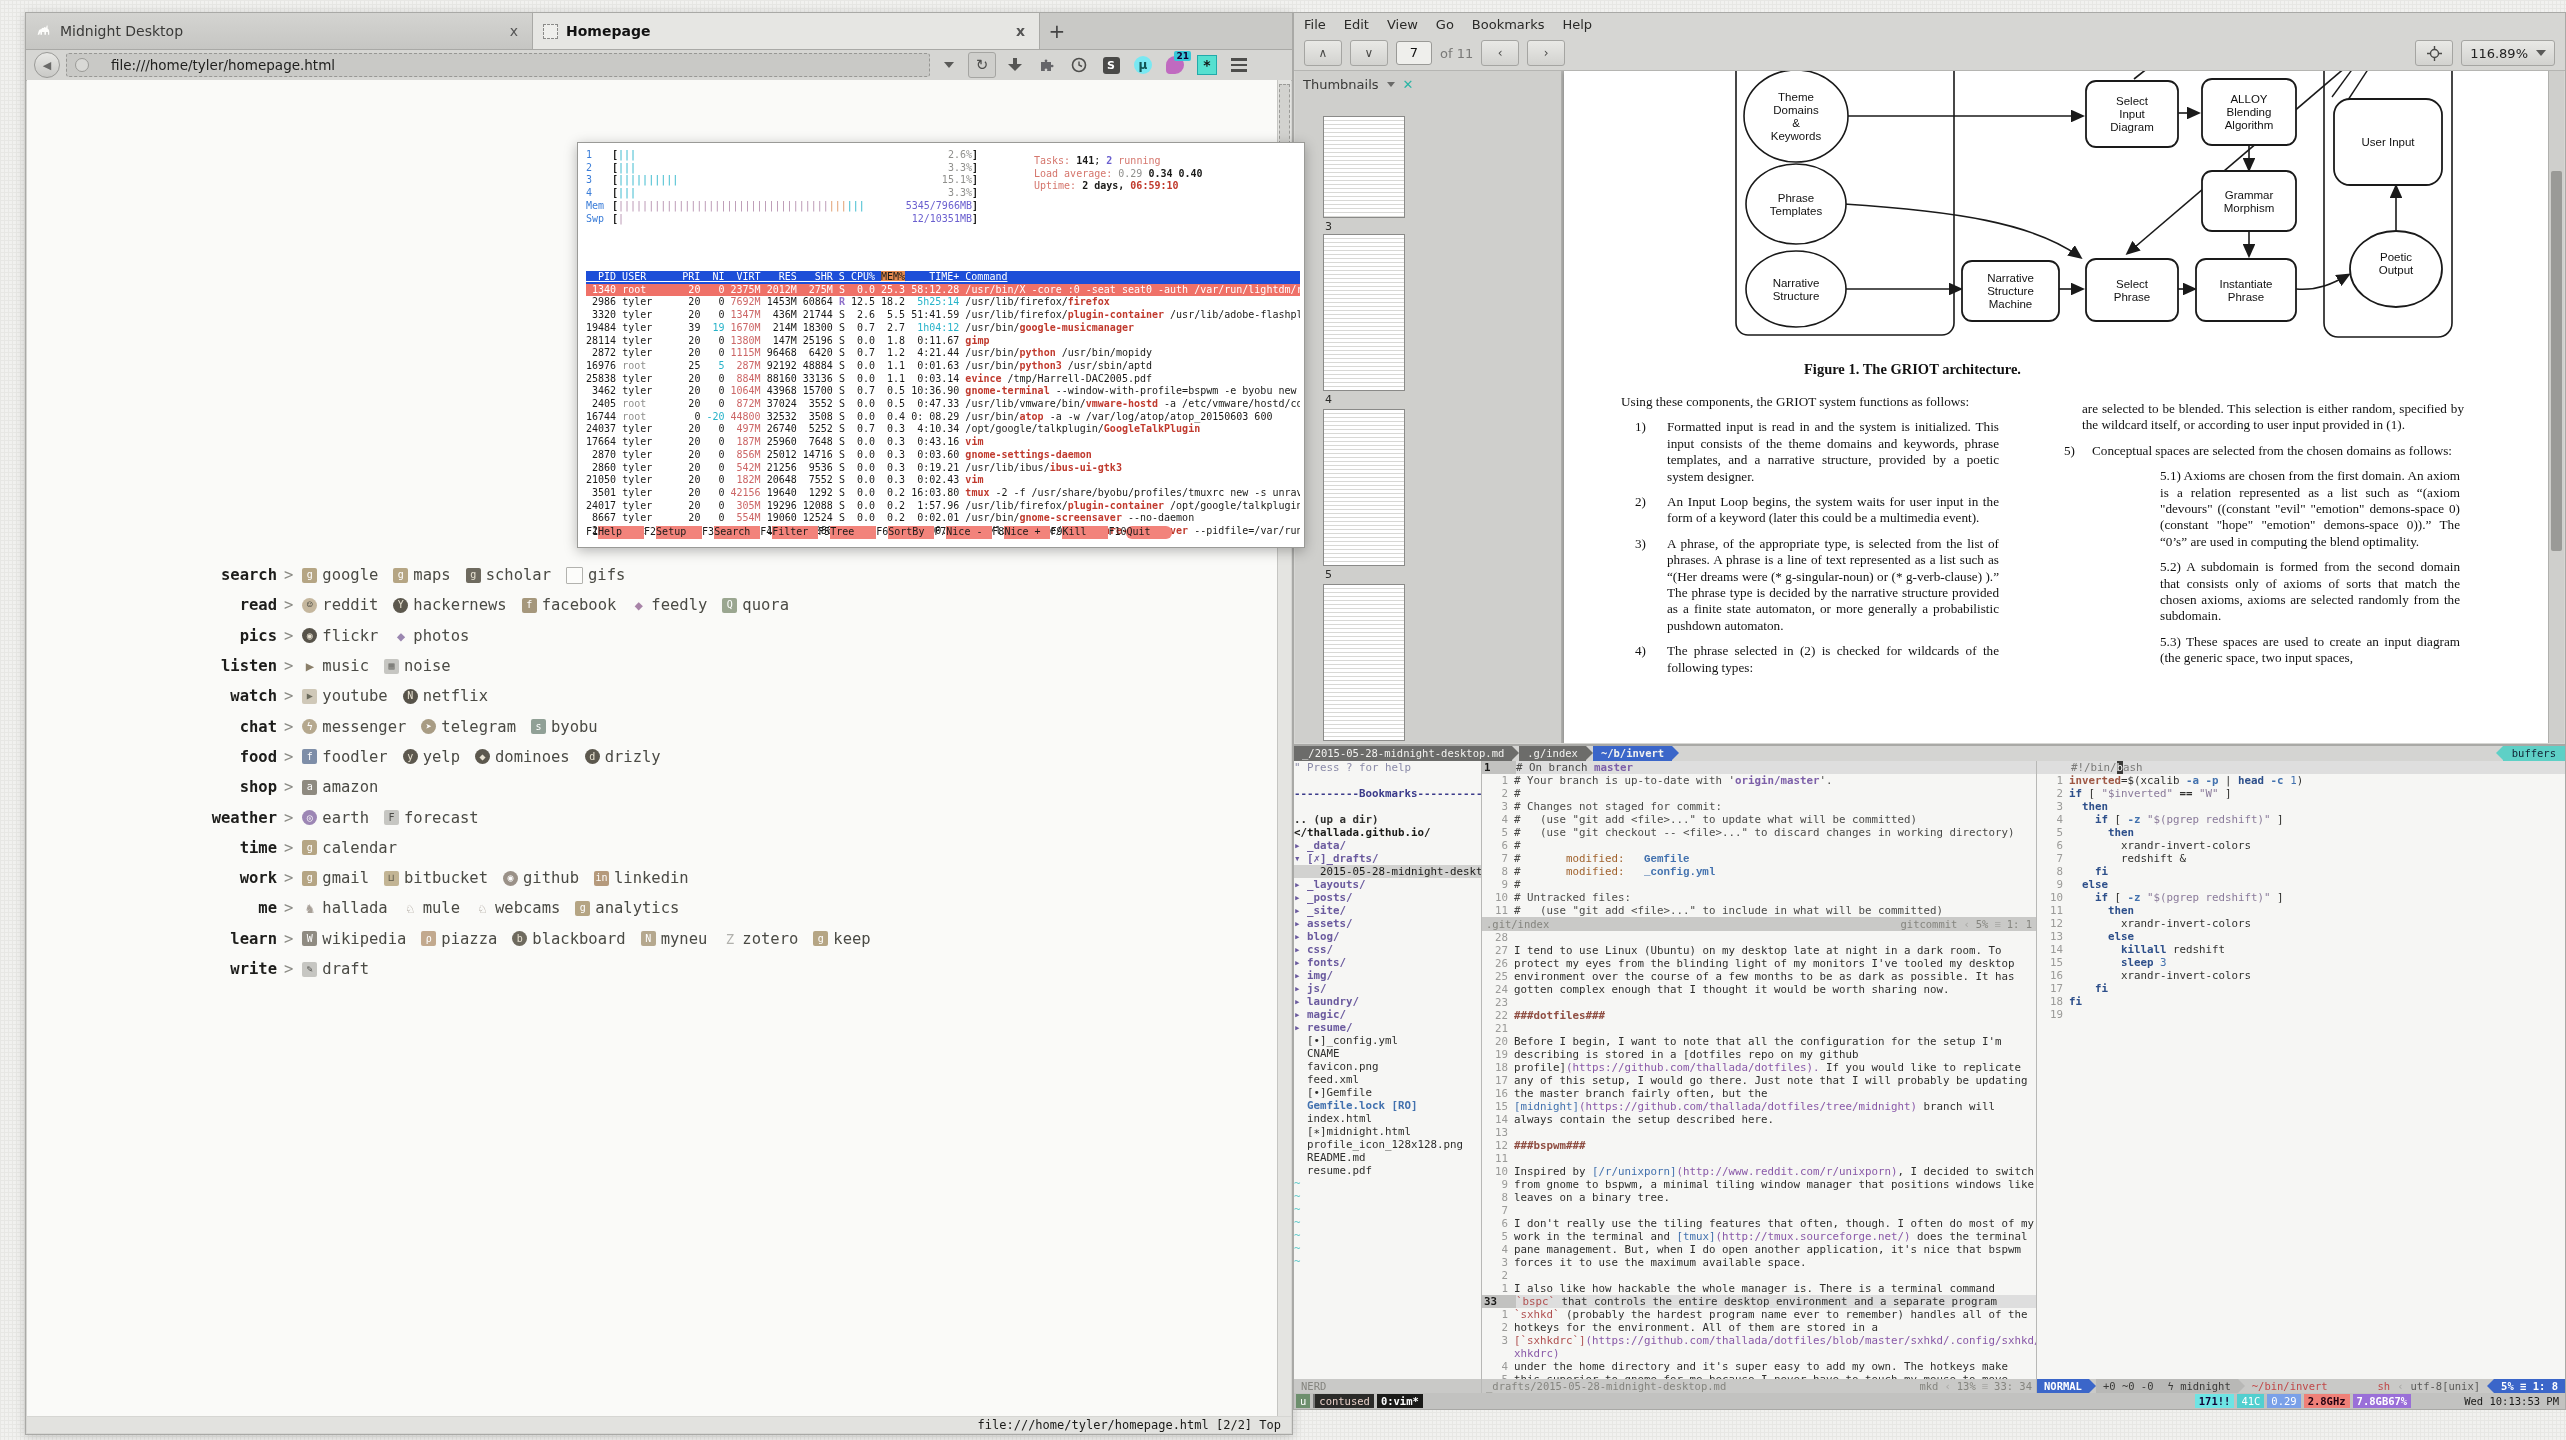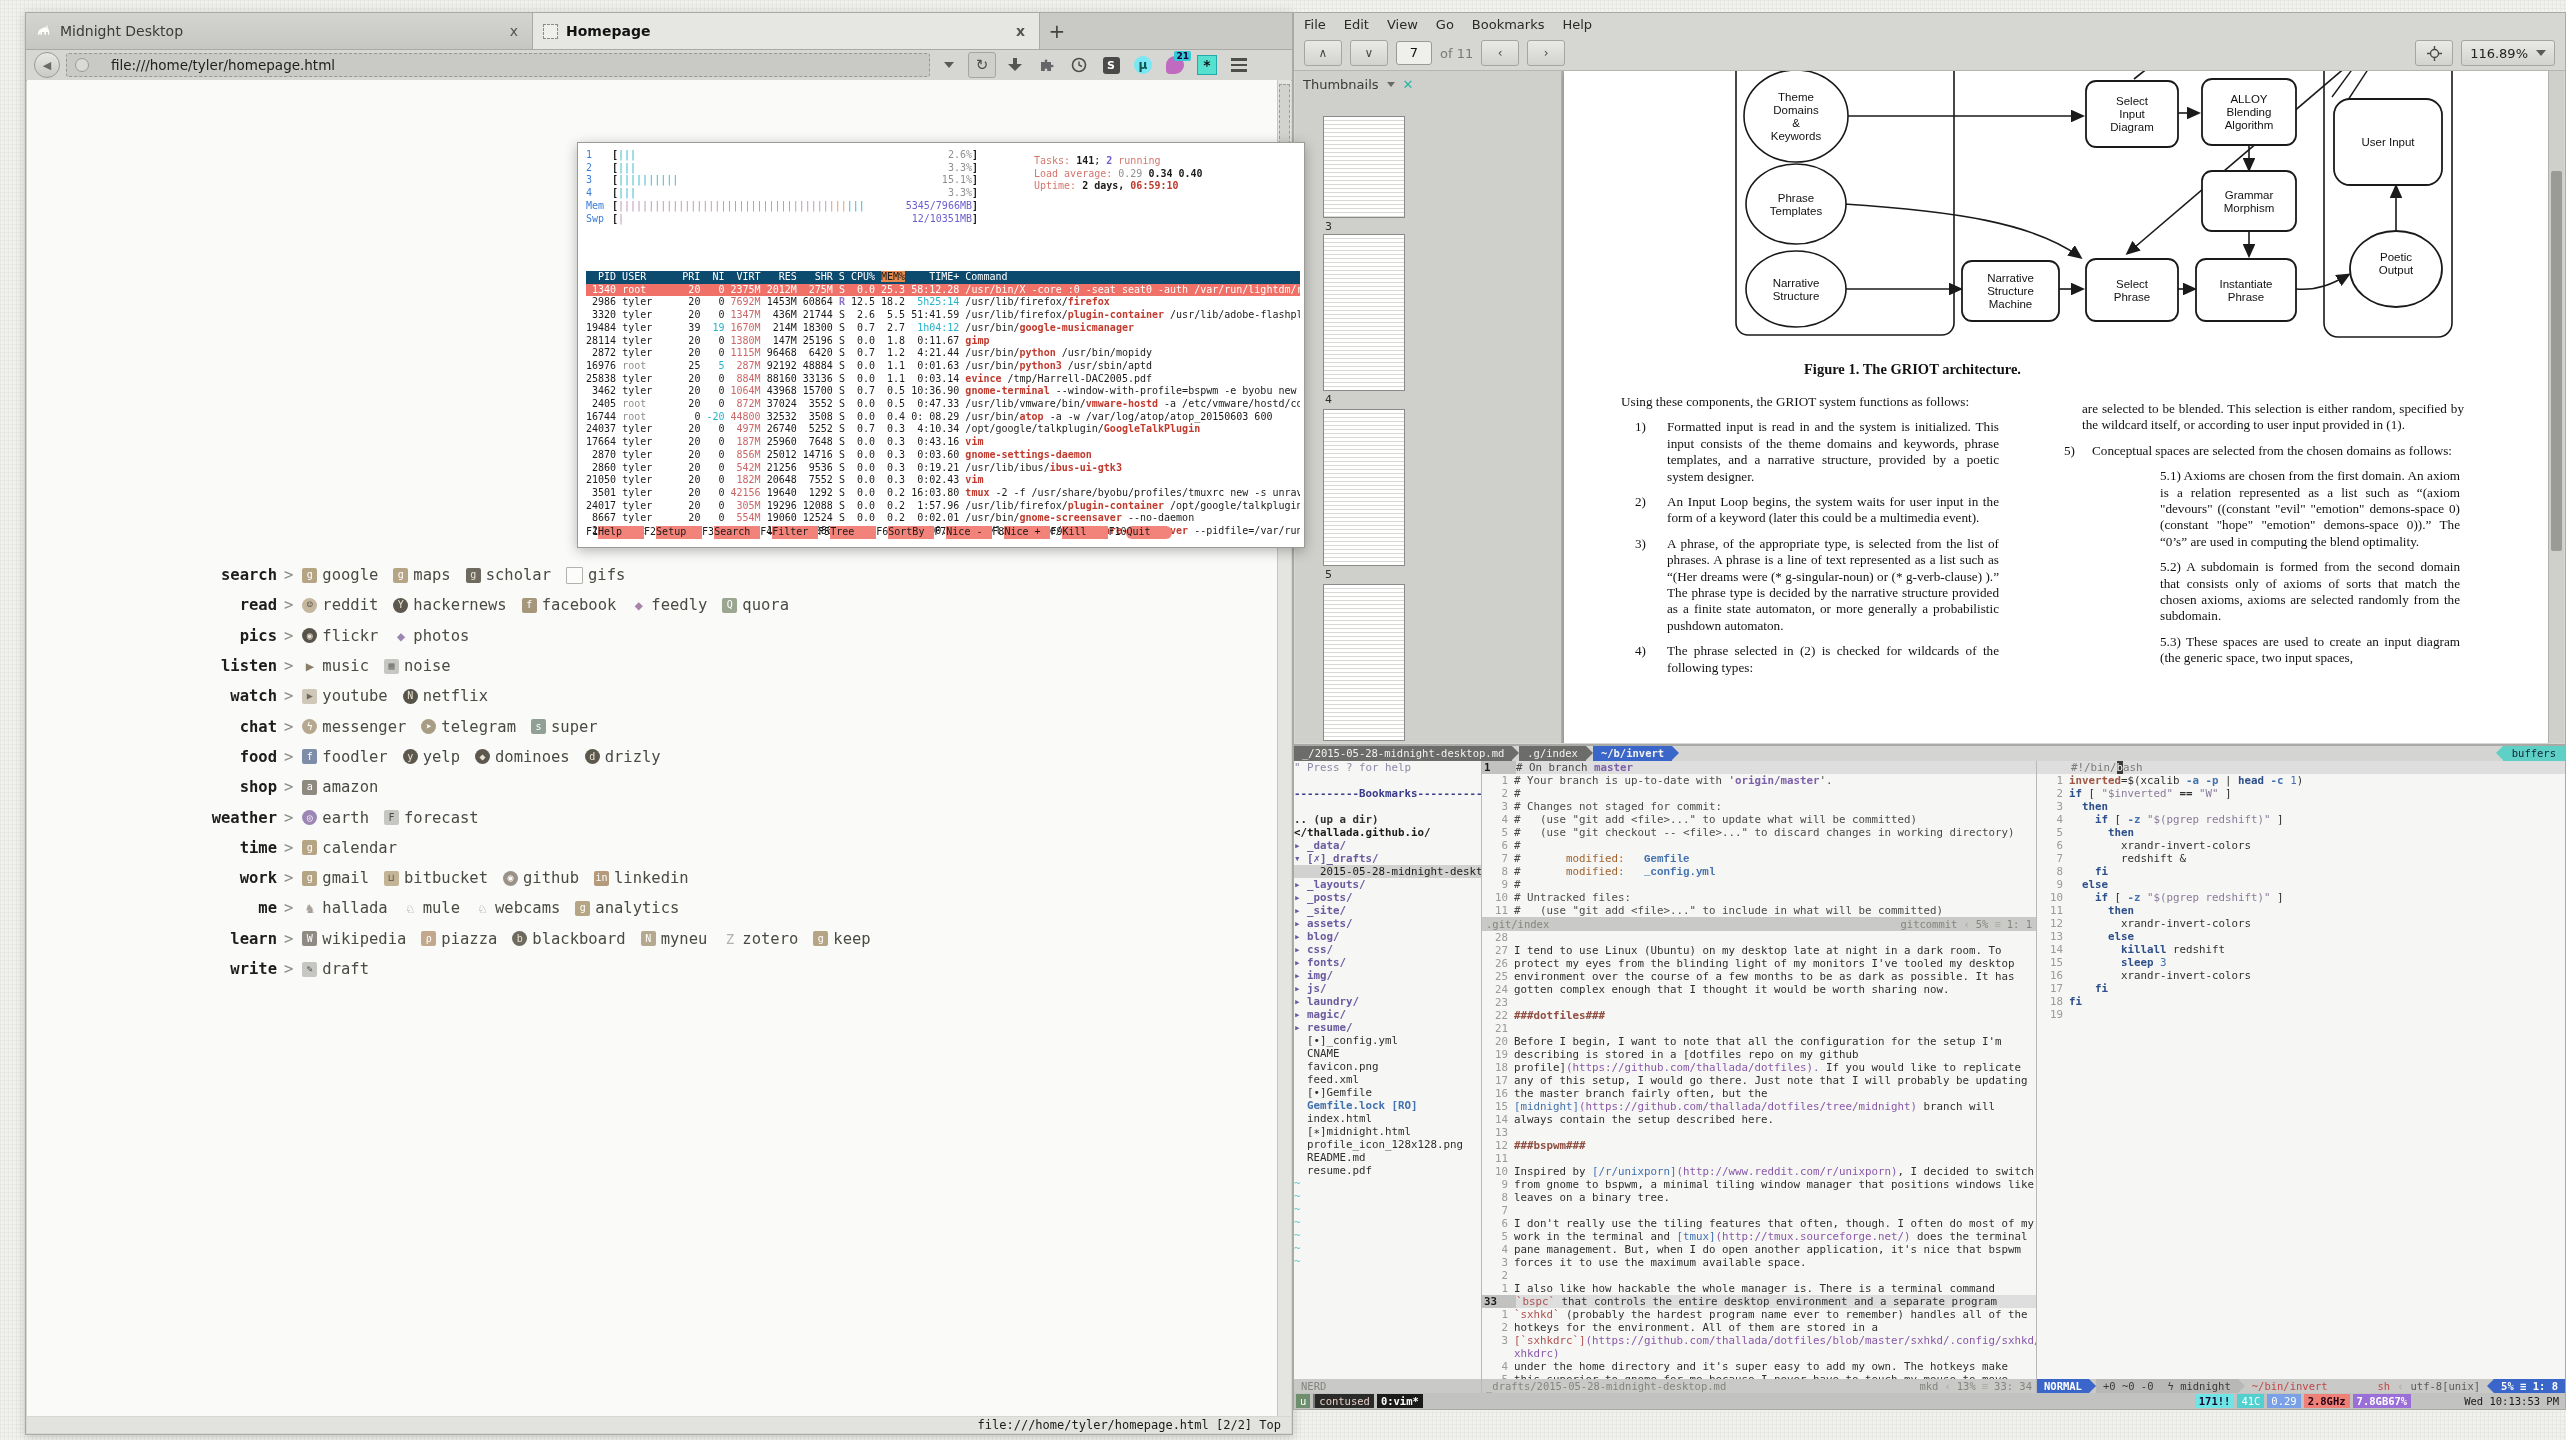--- a/index.html
+++ b/index.html
@@ -54,21 +54,21 @@
   .bar{display:flex;}
   .bar .lbl{color:#3b7dd8;width:26px;}
   .bar .lbl.cpu{color:#3b7dd8;}
   .bar .brk{color:#1a1a18;font-weight:bold;}
   .bar .ticks{flex:1;overflow:hidden;white-space:pre;}
   .t-cyan{color:#27b3c9;} .t-purp{color:#b48ead;} .t-org{color:#de935f;}
   .bar .pct{color:#8f8f8c;} .bar .val{color:#6a5fcf;}
   #htop .info{position:absolute;left:448px;top:6px;line-height:12.7px;white-space:pre;}
   .i-lab{color:#d5766d;} .i-b{font-weight:bold;color:#1a1a18;} .i-blue{color:#6a5fcf;font-weight:bold;} .i-gray{color:#8f8f8c;} .i-red{color:#c0392b;font-weight:bold;}
   .ptable{position:absolute;left:0;top:122px;right:0;}
-  .phead{background:#0c4a6e;color:#fff;}
+  .phead{background:#1d4ed8;color:#fff;text-decoration:underline;}
   .phead .hl{background:#e5894f;color:#1a1a18;}
   .prow .c-gray{color:#8f8f8c;} .prow .c-salmon{color:#cc6666;} .prow .c-cyan{color:#27b3c9;} .prow .c-purp{color:#8e6fc9;font-weight:bold;}
   .prow .c-hl{color:#c03a2e;font-weight:bold;}
   .prow.sel{background:#ef7168;color:#fff;}
   .prow.sel span{color:#fff !important;font-weight:normal !important;}
   .fkeys{position:absolute;left:0;right:0;bottom:4px;display:flex;height:13px;}
   .fk{display:flex;}
   .fk .fn{color:#1a1a18;}
   .fk .fl{background:#f2837b;color:#1a1a18;width:46px;overflow:hidden;white-space:pre;}
   .fk:last-child .fl{flex:1;border-radius:6px;}
@@ -311,21 +311,21 @@
           <span class="hp-link">
             <span class="ico ci" style="background: rgb(181, 168, 142); color: rgb(255, 255, 255);">ϟ</span>
             <span>messenger</span>
           </span>
           <span class="hp-link">
             <span class="ico ci" style="background: rgb(168, 156, 132); color: rgb(255, 255, 255);">➤</span>
             <span>telegram</span>
           </span>
           <span class="hp-link">
             <span class="ico sq" style="background: rgb(144, 160, 150); color: rgb(255, 255, 255);">s</span>
-            <span>super</span>
+            <span>byobu</span>
           </span>
         </div>
         <div class="hp-row">
           <span class="hp-cat">food</span>
           <span class="hp-gt">&gt;</span>
           <span class="hp-link">
             <span class="ico sq" style="background: rgb(126, 142, 168); color: rgb(255, 255, 255);">f</span>
             <span>foodler</span>
           </span>
           <span class="hp-link">

